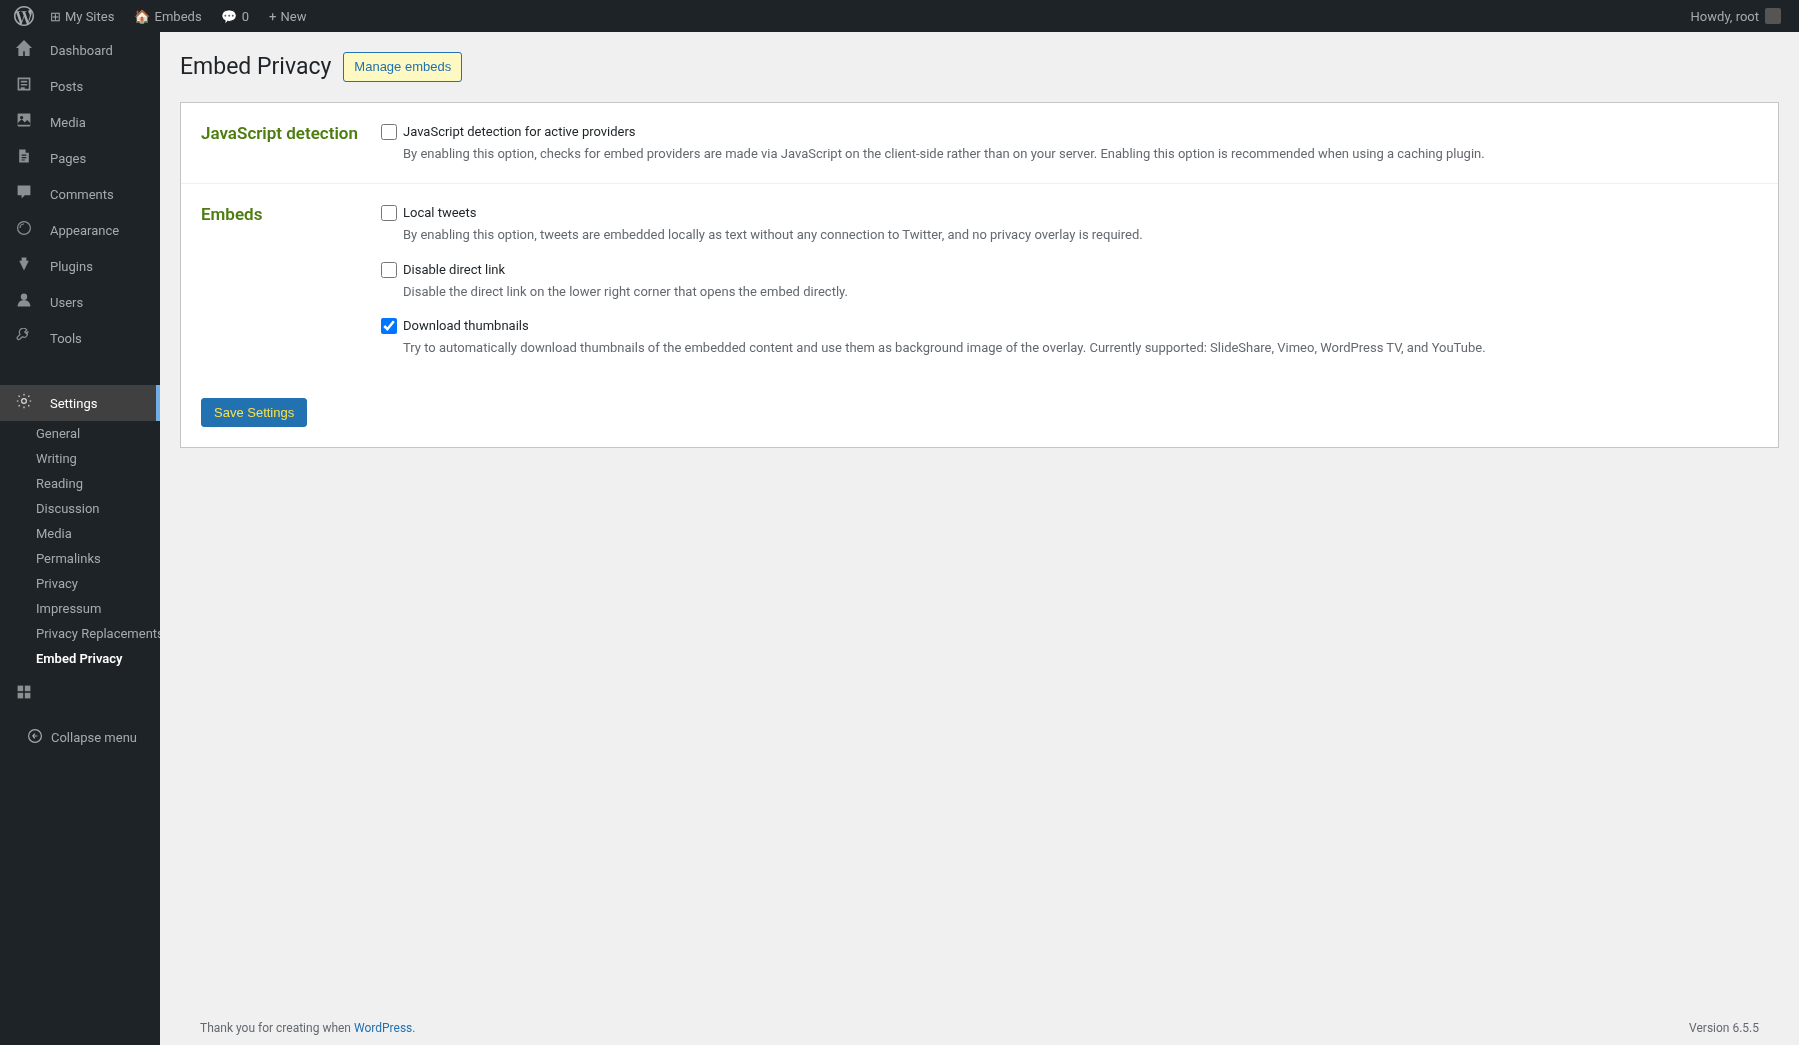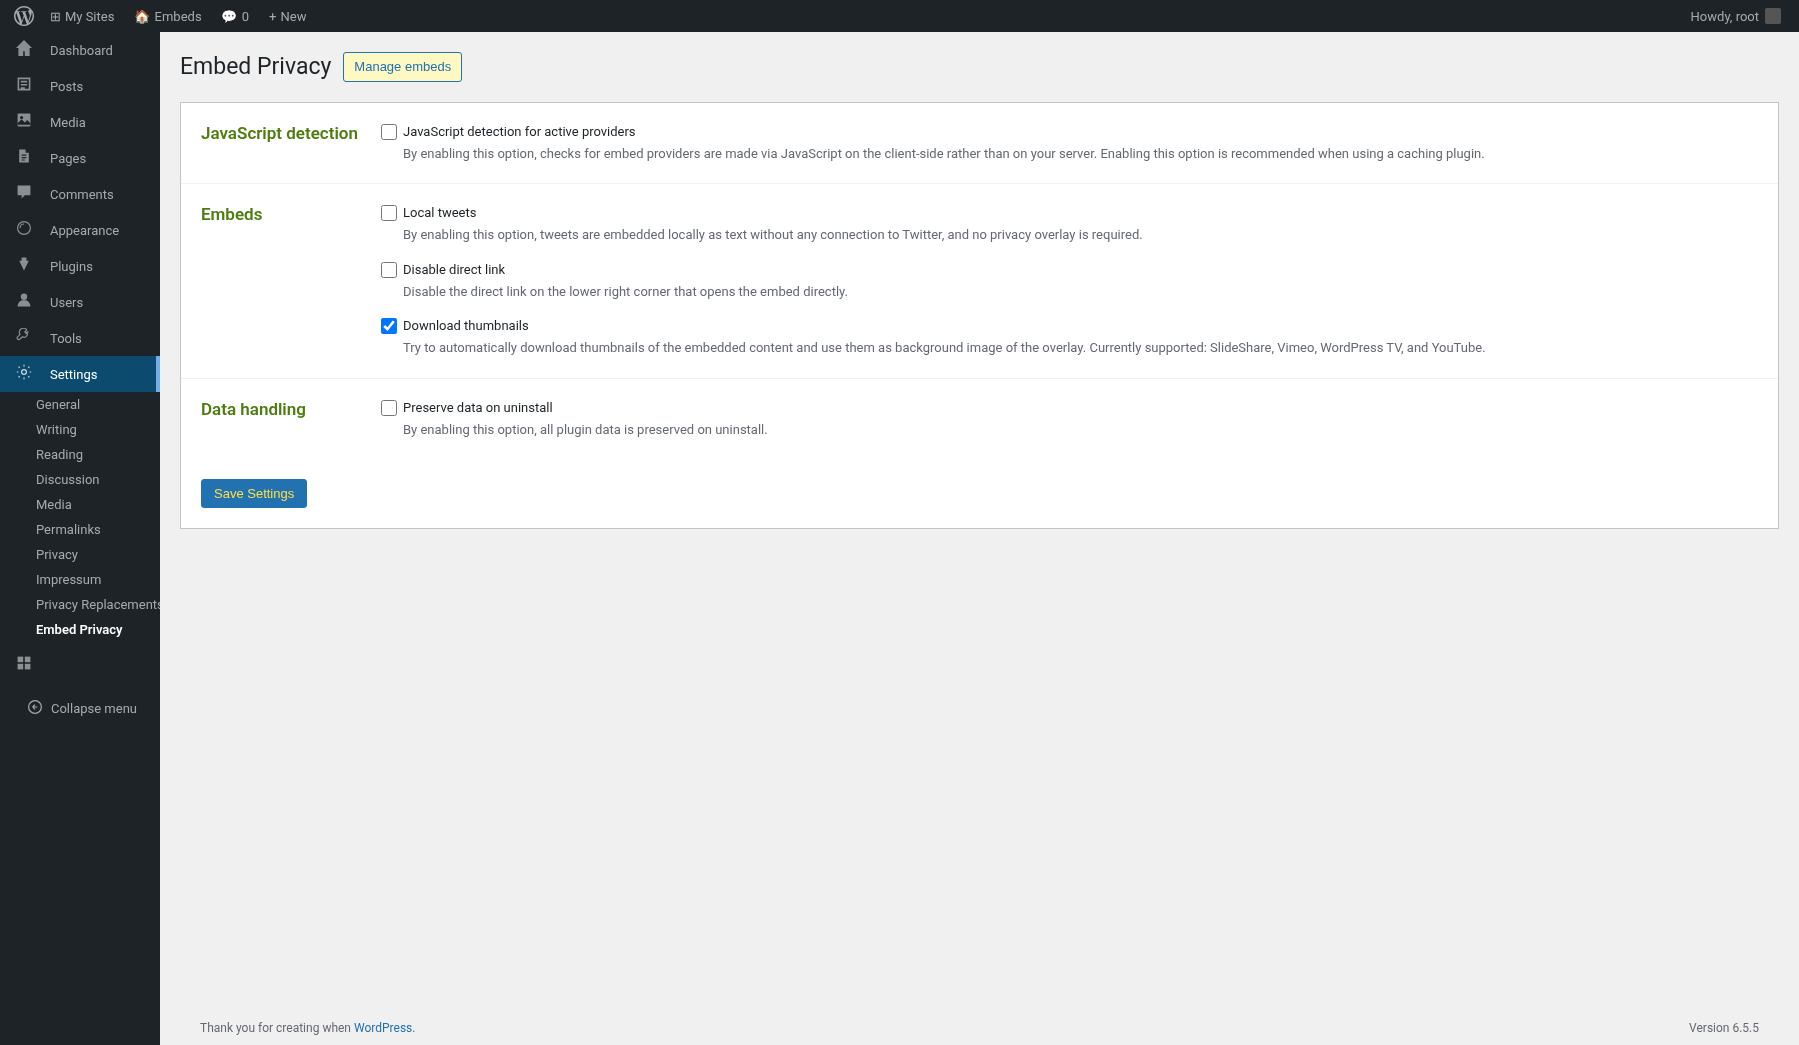--- a/index.html
+++ b/index.html
@@ -181,23 +181,24 @@
       font-size: 12px;
       margin-top: auto;
       display: flex;
       justify-content: space-between;
       align-items: center;
     }
     #wpfooter a { color: #2271b1; text-decoration: none; }
 
     
     .menu-item.settings-item {
-      background: #0c4a6e;
+      background: #404040;
       color: #fff;
       position: relative;
+      margin-top: 29px;
     }
     .menu-item.settings-item::after {
       content: '';
       position: absolute;
       right: 0; top: 0; bottom: 0;
       width: 4px;
       background: #72aee6;
     }
 
     
@@ -424,32 +425,20 @@
               <div class="option-row">
                 <label class="checkbox-label">
                   <input type="checkbox" checked="" style="">
                   <span>Download thumbnails</span>
                 </label>
                 <p class="option-desc">Try to automatically download thumbnails of the embedded content and use them as background image of the overlay. Currently supported: SlideShare, Vimeo, WordPress TV, and YouTube.</p>
               </div>
             </td>
           </tr>
 
-          <tr>
-            <th>Data handling</th>
-            <td>
-              <div class="option-row">
-                <label class="checkbox-label">
-                  <input type="checkbox" style="">
-                  <span>Preserve data on uninstall</span>
-                </label>
-                <p class="option-desc">By enabling this option, all plugin data is preserved on uninstall.</p>
-              </div>
-            </td>
-          </tr>
 
         </tbody>
       </table>
 
       <div class="save-row">
         <button class="save-btn">Save Settings</button>
       </div>
     </div>
 
     <div id="wpfooter">

